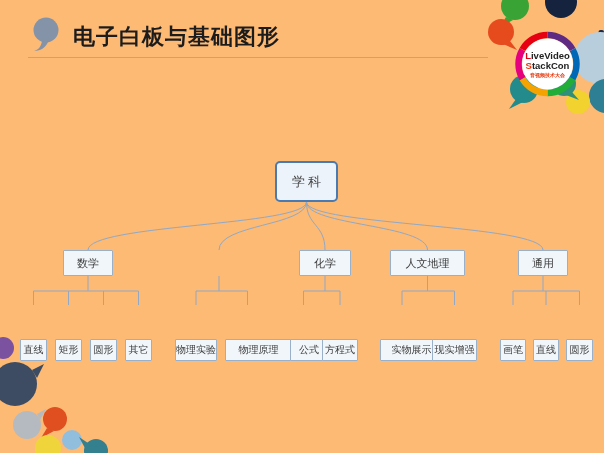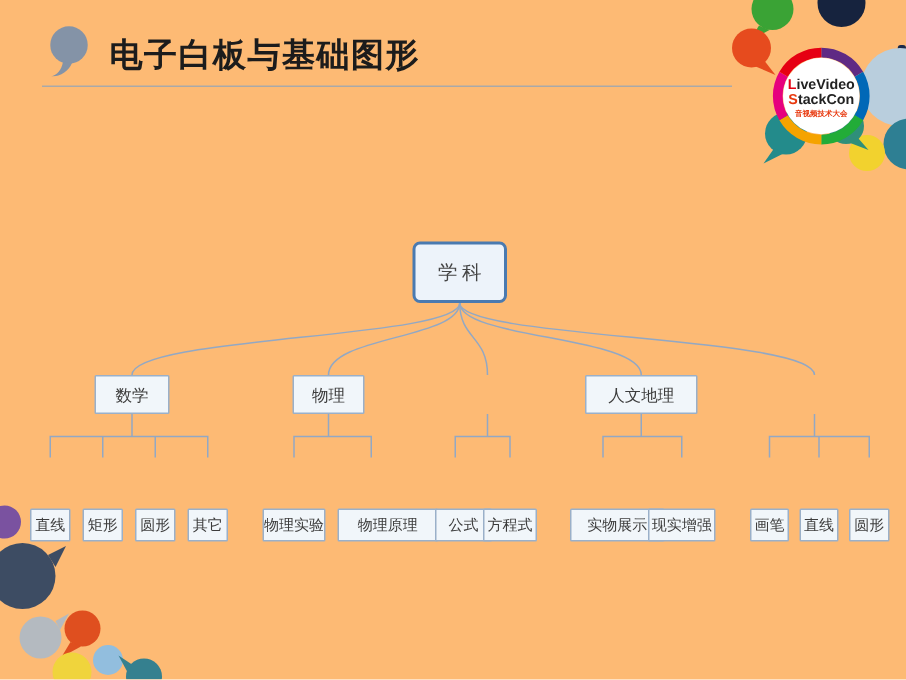--- a/index.html
+++ b/index.html
@@ -86,22 +86,23 @@
       <path d="M219,276 V291 M196,305 V291 H247.5 V305"></path>
       <path d="M325,276 V291 M303.5,305 V291 H340 V305"></path>
       <path d="M427.5,276 V291 M402,305 V291 H454.5 V305"></path>
       <path d="M543,276 V291 M513,305 V291 H579.5 V305 M546,291 V305"></path>
     </g>
   </svg>
 
   <div class="node root" style="left:275px;top:161px;width:63px;height:41px">学科</div>
 
   <div class="node" style="left:63px;top:250px;width:50px;height:26px">数学</div>
-  <div class="node" style="left:195px;top:250px;width:48px;height:26px">物理</div>
+  <div class="node" style="left:299px;top:250px;width:52px;height:26px">化学</div>
   <div class="node" style="left:390px;top:250px;width:75px;height:26px">人文地理</div>
+  <div class="node" style="left:518px;top:250px;width:50px;height:26px">通用</div>
 
   <div class="node leaf" style="left:20px;top:305px;width:27px;height:22px">直线</div>
   <div class="node leaf" style="left:55px;top:305px;width:27px;height:22px">矩形</div>
   <div class="node leaf" style="left:90px;top:305px;width:27px;height:22px">圆形</div>
   <div class="node leaf" style="left:125px;top:305px;width:27px;height:22px">其它</div>
 
   <div class="node leaf" style="left:175px;top:305px;width:42px;height:22px">物理实验</div>
   <div class="node leaf" style="left:225px;top:305px;width:67px;height:22px">物理原理</div>
 
   <div class="node leaf" style="left:290px;top:305px;width:38px;height:22px">公式</div>

